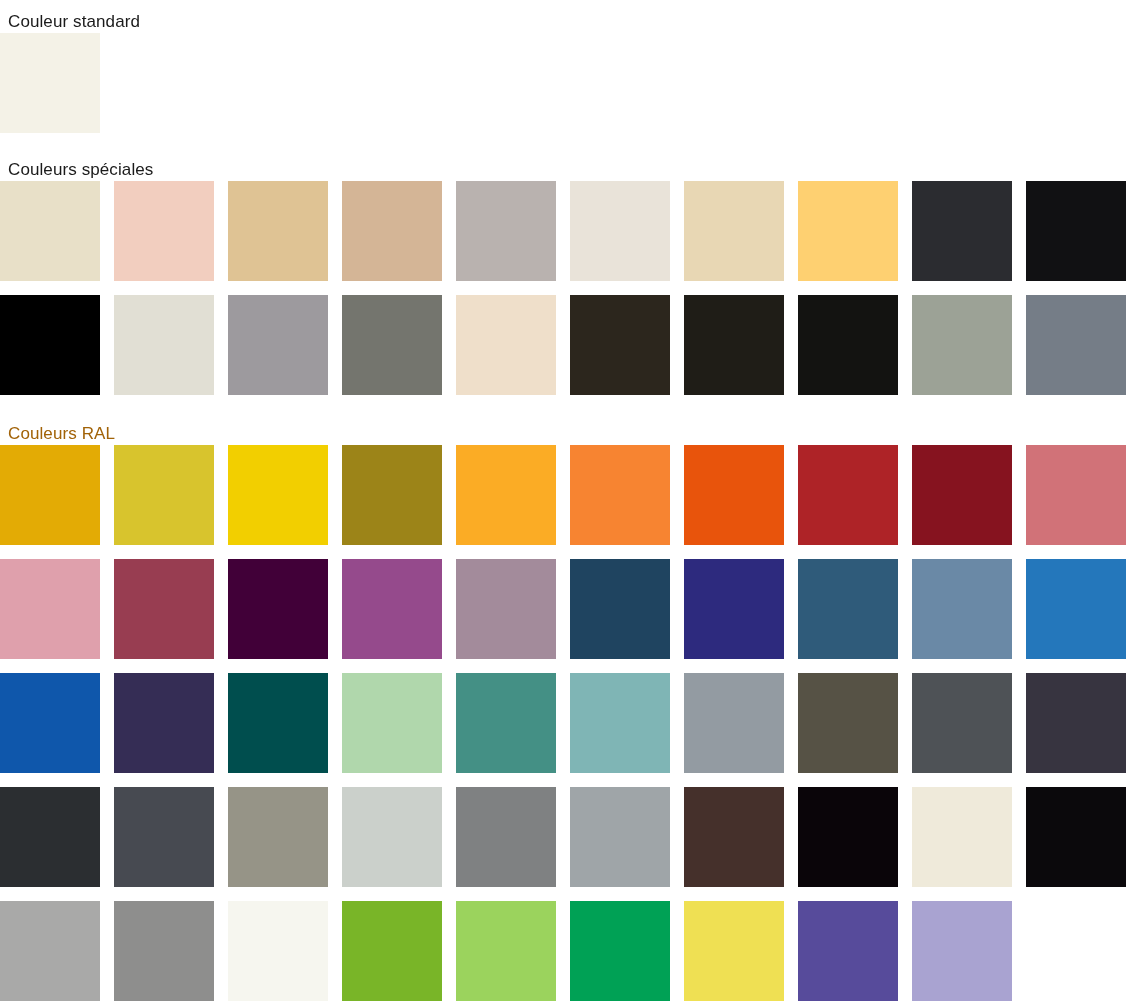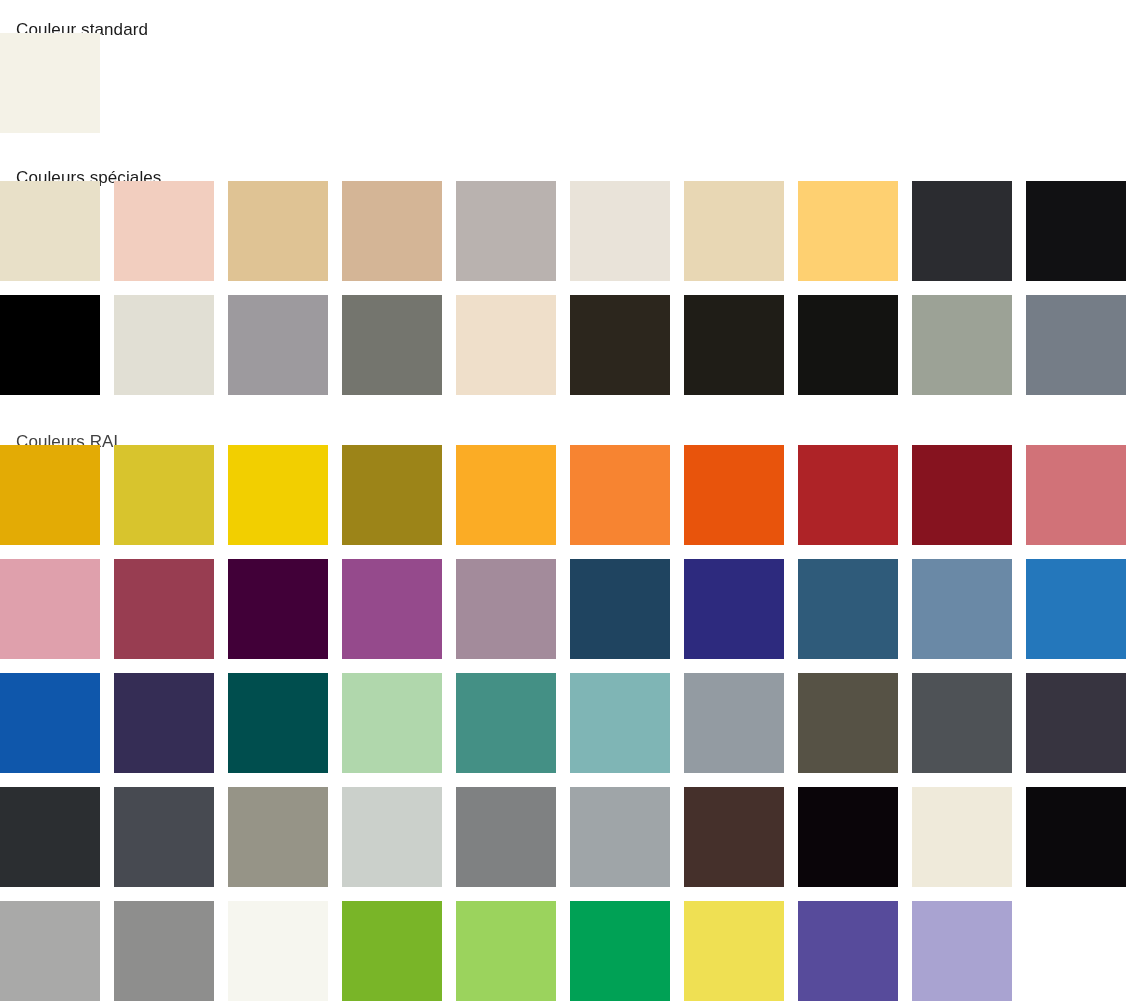--- a/index.html
+++ b/index.html
@@ -19,21 +19,21 @@
     width: 1135px;
     height: 1007px;
     overflow: hidden;
   }
   .section-title {
     font-size: 17px;
     line-height: 17px;
     color: #1b1b1b;
     font-weight: 400;
     letter-spacing: 0.1px;
-    margin: 16px;
+    margin: 8px;
     padding: 0;
   }
   .swatch-grid {
     display: grid;
     grid-template-columns: repeat(10, 100px);
     column-gap: 14px;
     row-gap: 14px;
     width: 1126px;
   }
   .swatch {
@@ -80,21 +80,21 @@
       <div class="swatch" title="#9d9a9e" style="background: rgb(157, 154, 158);"></div>
       <div class="swatch" title="#74756e" style="background: rgb(116, 117, 110);"></div>
       <div class="swatch" title="#efdfca" style="background: rgb(239, 223, 202);"></div>
       <div class="swatch" title="#2c261d" style="background: rgb(44, 38, 29);"></div>
       <div class="swatch" title="#1f1d17" style="background: rgb(31, 29, 23);"></div>
       <div class="swatch" title="#131311" style="background: rgb(19, 19, 17);"></div>
       <div class="swatch" title="#9ca296" style="background: rgb(156, 162, 150);"></div>
       <div class="swatch" title="#757d87" style="background: rgb(117, 125, 135);"></div>
     </div>
 
-  <h2 class="section-title" id="title-ral" style="color: #404040;">Couleurs RAL</h2>
+  <h2 class="section-title" id="title-ral" style="color: #a16207;">Couleurs RAL</h2>
 
   <div class="swatch-grid" id="grid-ral">
       <div class="swatch" title="#e3ab05" style="background: rgb(227, 171, 5);"></div>
       <div class="swatch" title="#d8c42d" style="background: rgb(216, 196, 45);"></div>
       <div class="swatch" title="#f2cf00" style="background: rgb(242, 207, 0);"></div>
       <div class="swatch" title="#9c8418" style="background: rgb(156, 132, 24);"></div>
       <div class="swatch" title="#fbac25" style="background: rgb(251, 172, 37);"></div>
       <div class="swatch" title="#f78431" style="background: rgb(247, 132, 49);"></div>
       <div class="swatch" title="#e8540c" style="background: rgb(232, 84, 12);"></div>
       <div class="swatch" title="#ae2327" style="background: rgb(174, 35, 39);"></div>

